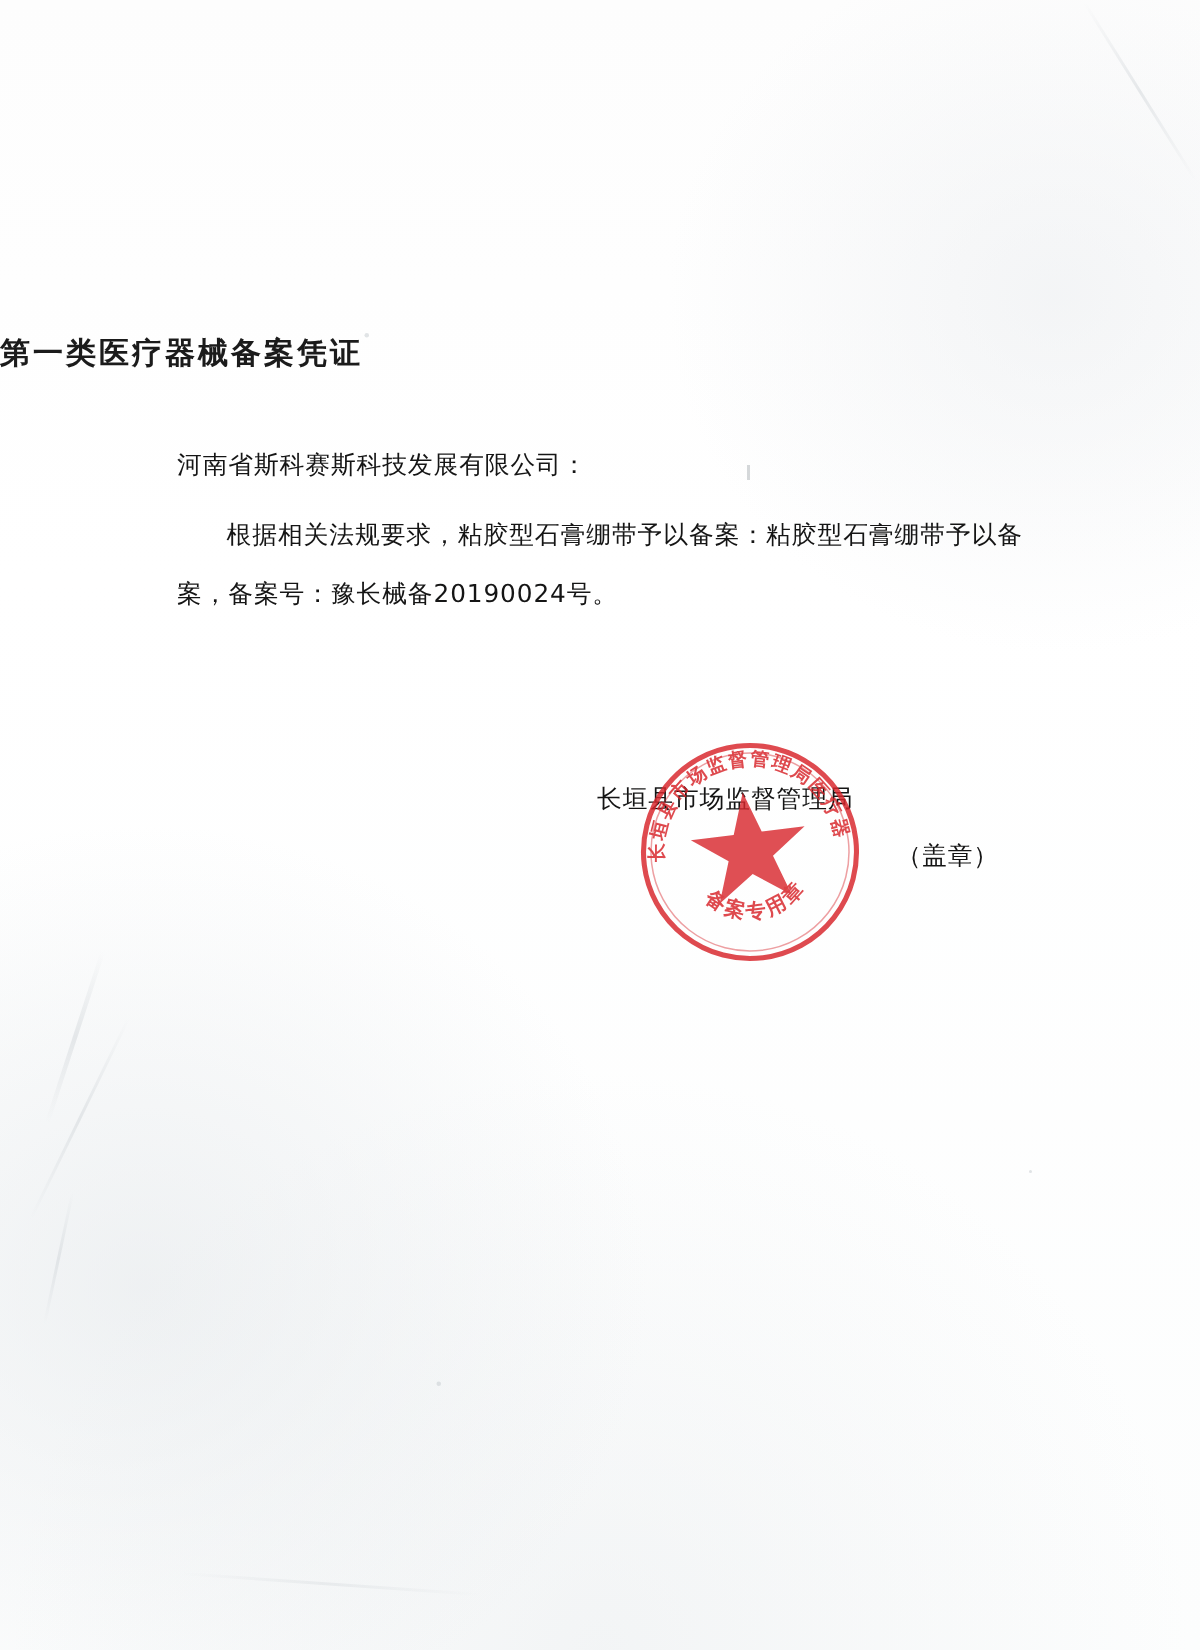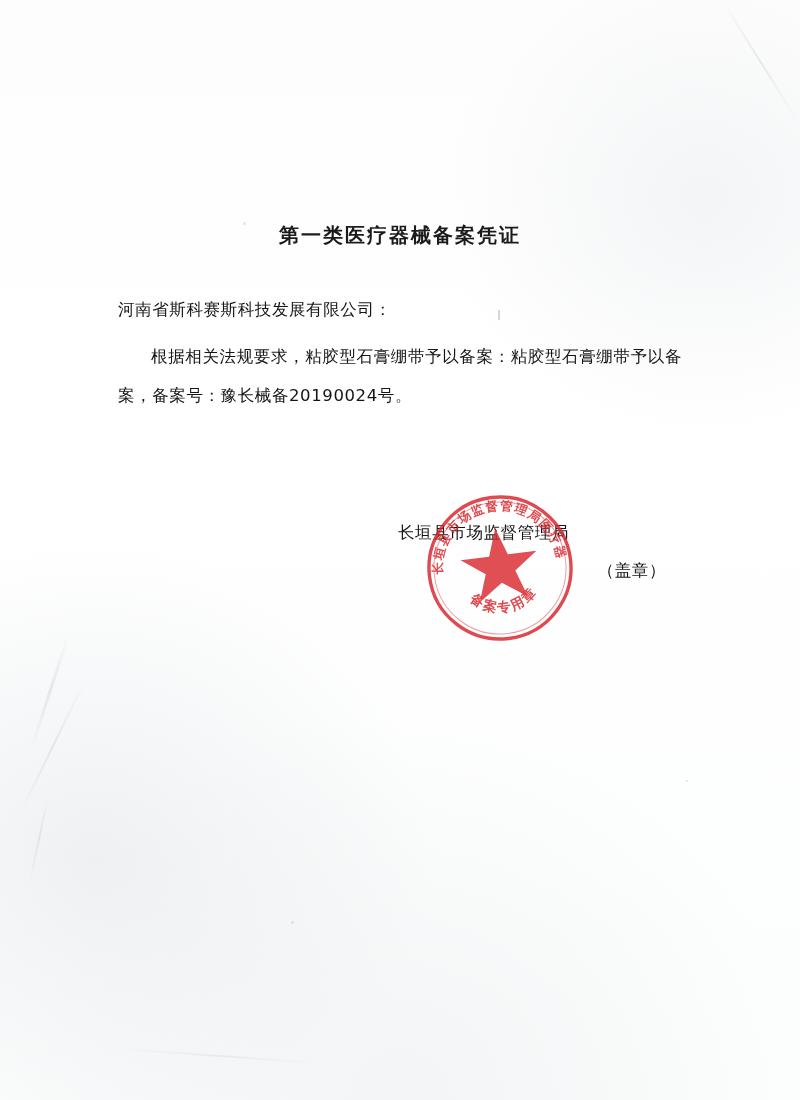--- a/index.html
+++ b/index.html
@@ -46,21 +46,21 @@
     opacity: .55;
     pointer-events: none;
   }
 
   
   .doc-title {
     position: absolute;
     left: 0;
     right: 0;
     top: 222px;
-    text-align: center;
+    text-align: left;
     font-size: 20px;
     font-weight: bold;
     letter-spacing: 2px;
     color: #1b1b1b;
   }
 
   
   .body-block {
     position: absolute;
     left: 118px;

